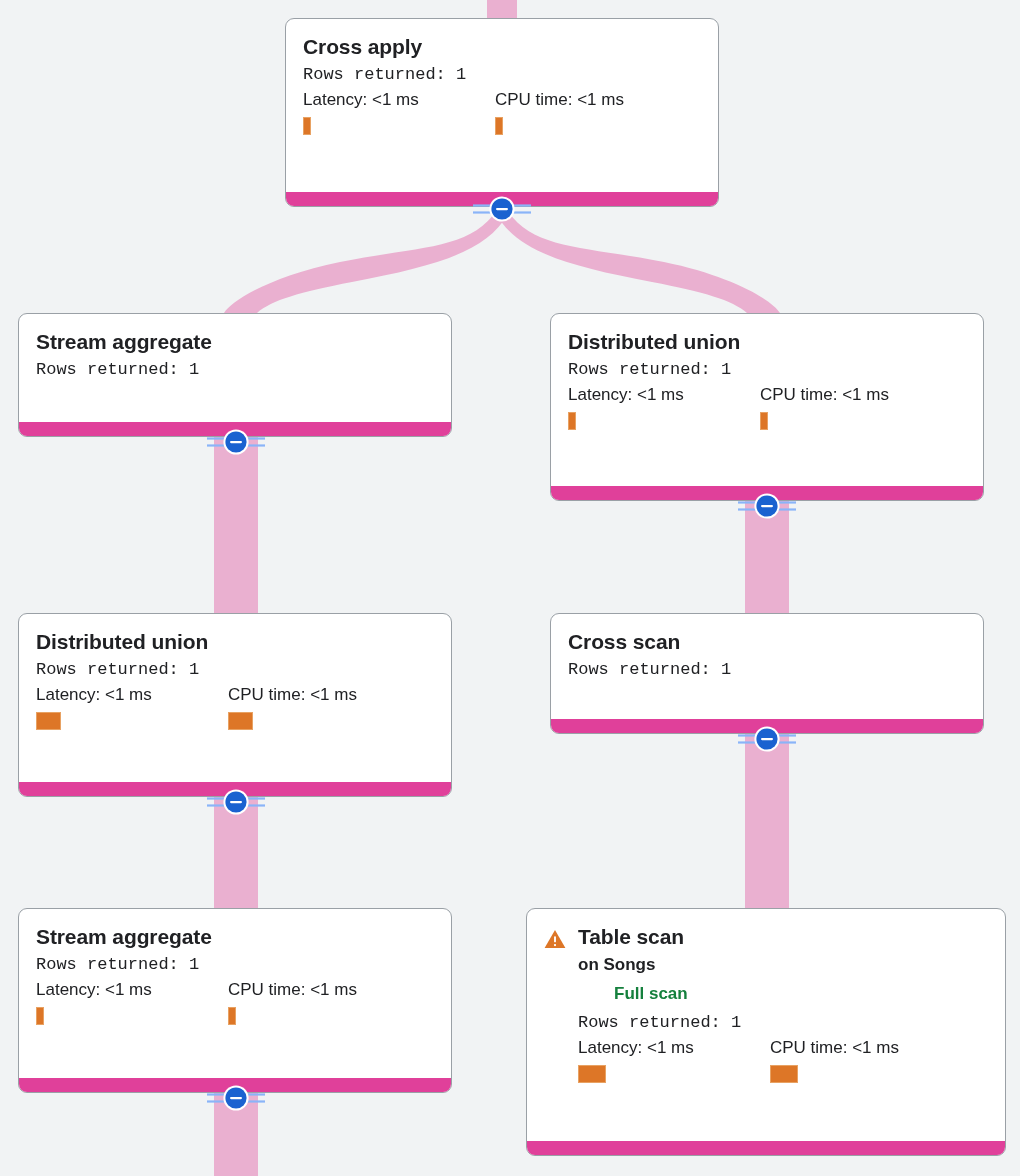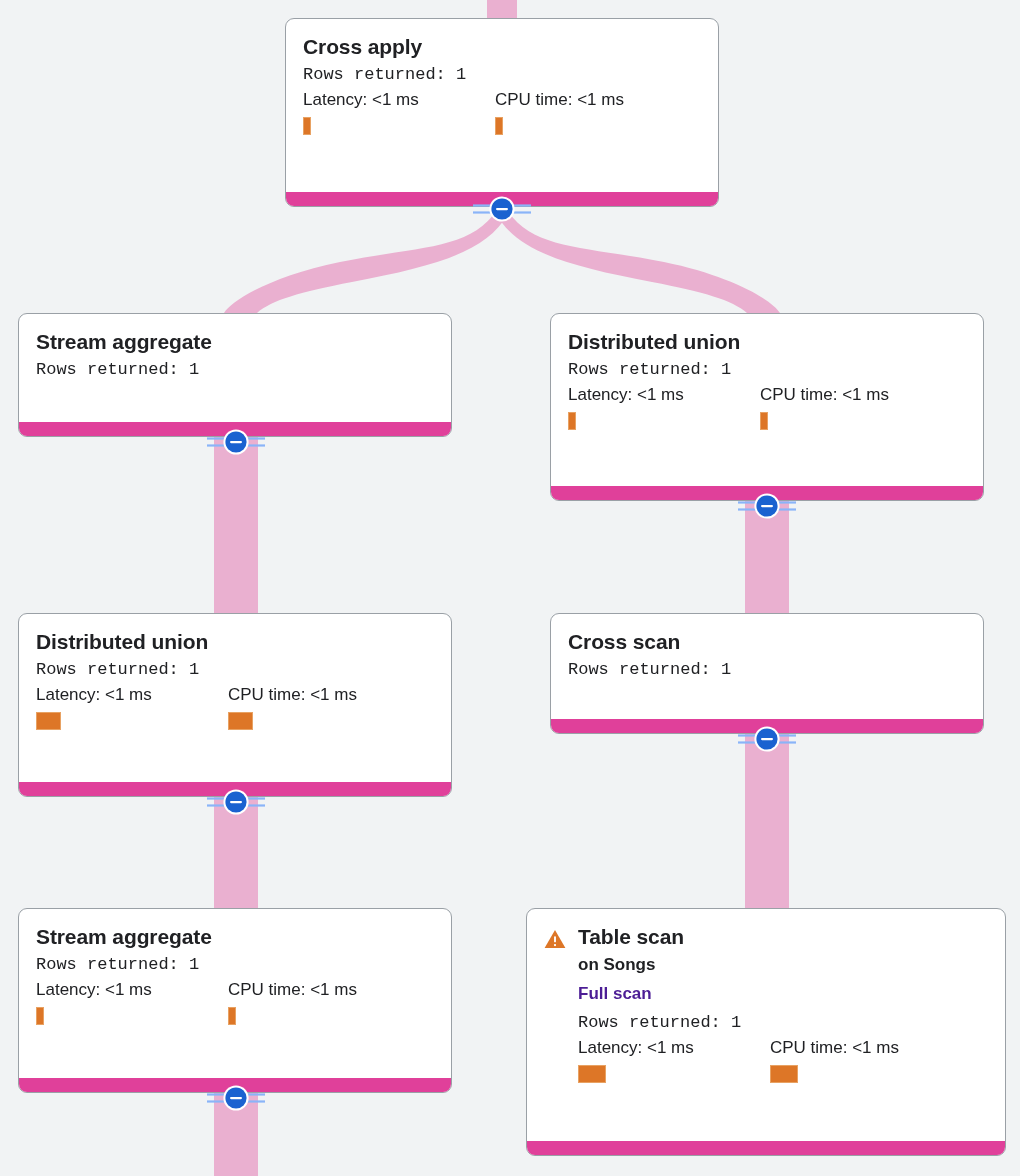--- a/index.html
+++ b/index.html
@@ -68,21 +68,21 @@
     letter-spacing: -0.1px;
   }
 
   .node-sub {
     font-size: 17px;
     color: #202124;
     line-height: 1.72;
     font-weight: bold;
   }
 
-  .node-sub.muted { color: #4c1d95; }
+  .node-sub.muted { color: #15803d; margin-left: 36px; }
 
   .node-rows {
     font-size: 17px;
     color: #202124;
     line-height: 1.72;
     font-family: Liberation Mono, monospace;
   }
 
   
   .metrics {

